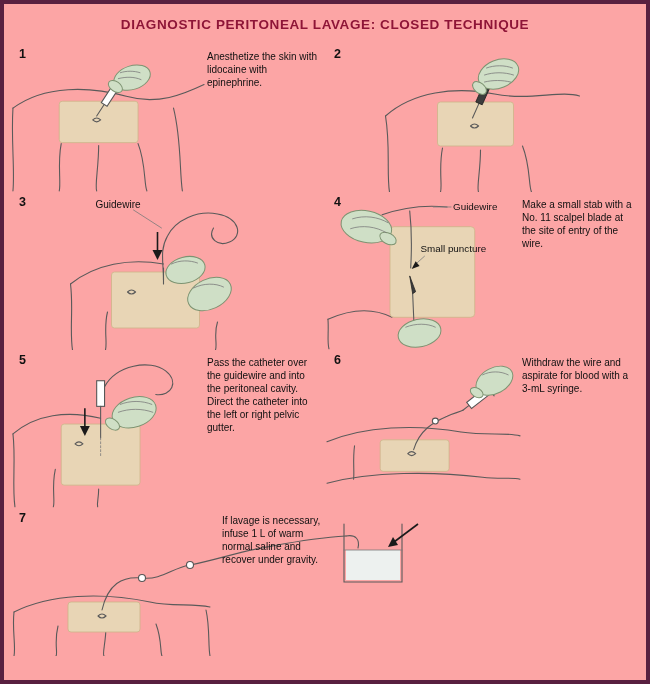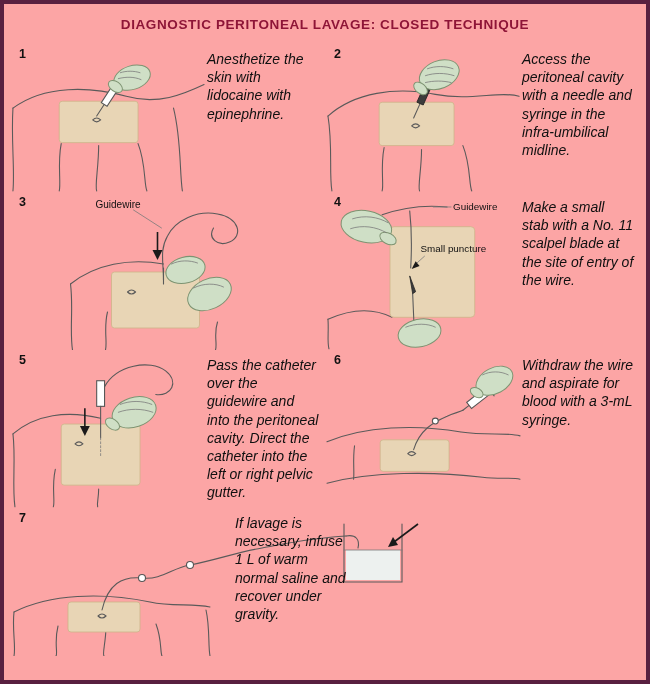--- a/index.html
+++ b/index.html
@@ -25,24 +25,24 @@
   .panel { position:relative; display:flex; }
   .panel7 { grid-column:1 / 3; }
   .art { flex:1 1 auto; position:relative; }
   .art svg { width:100%; height:100%; display:block; }
   .num {
     position:absolute; top:3px; left:9px; z-index:2;
     font-weight:bold; font-size:12.5px; color:#111;
   }
   .caption {
     flex:0 0 118px; padding:6px 6px 0 0;
-    font-size:14px; line-height:1.3; color:#101010;font-style:italic;
+    font-size:10px; line-height:1.3; color:#101010;
   }
   .panel7 .caption {
-    position:absolute; left:225px; top:6px; width:112px; padding:0; z-index:2;
+    position:absolute; left:212px; top:6px; width:112px; padding:0; z-index:2;
   }
   
   svg .ln   { fill:none; stroke:#5a5a5a; stroke-width:1.1; stroke-linecap:round; }
   svg .thin { fill:none; stroke:#7a7a7a; stroke-width:.8; stroke-linecap:round; }
   svg .skin { fill:var(--skin,#e8d5b5); stroke:var(--skinEdge,#cdb489); stroke-width:.8; }
   svg .glove{ fill:var(--glove,#cfdfc6); stroke:var(--gloveEdge,#7d9371); stroke-width:1; }
   svg .wf   { fill:#ffffff; stroke:#555; stroke-width:1.1; }
   svg .dark { fill:#3c3c3c; stroke:#222; stroke-width:.8; }
   svg .lbl  { font-family:"Liberation Sans", sans-serif; font-size:10px; fill:#101010; }
   svg .arrow{ stroke:#1a1a1a; stroke-width:1.6; fill:none; }
@@ -110,21 +110,20 @@
             <line class="ln" x1="0" y1="-40" x2="0" y2="-50"></line>
             <rect class="dark" x="-5" y="-53" width="10" height="3"></rect>
           </g>
           <g>
             <ellipse class="glove" cx="116" cy="30" rx="21" ry="14" transform="rotate(-22 116 30)"></ellipse>
             <ellipse class="glove" cx="97" cy="44" rx="8" ry="5" transform="rotate(40 97 44)"></ellipse>
             <path class="thin" d="M104,24 C112,21 122,21 130,24 M102,31 C111,28 122,28 131,31 M102,38 C110,36 120,36 128,38"></path>
           </g>
         </svg>
       </div>
-      <div class="caption">Access the peritoneal cavity with a needle and syringe in the infra-umbilical midline.</div>
     </section>
 
     <section class="panel">
       <div class="art">
         <span class="num">3</span>
         <svg viewBox="0 0 200 158">
           <g class="ln">
             <path d="M3,92 C28,72 62,66 96,72"></path>
             <path d="M3,92 C6,116 2,138 5,158"></path>
             <path d="M40,120 C36,136 40,150 38,158"></path>

